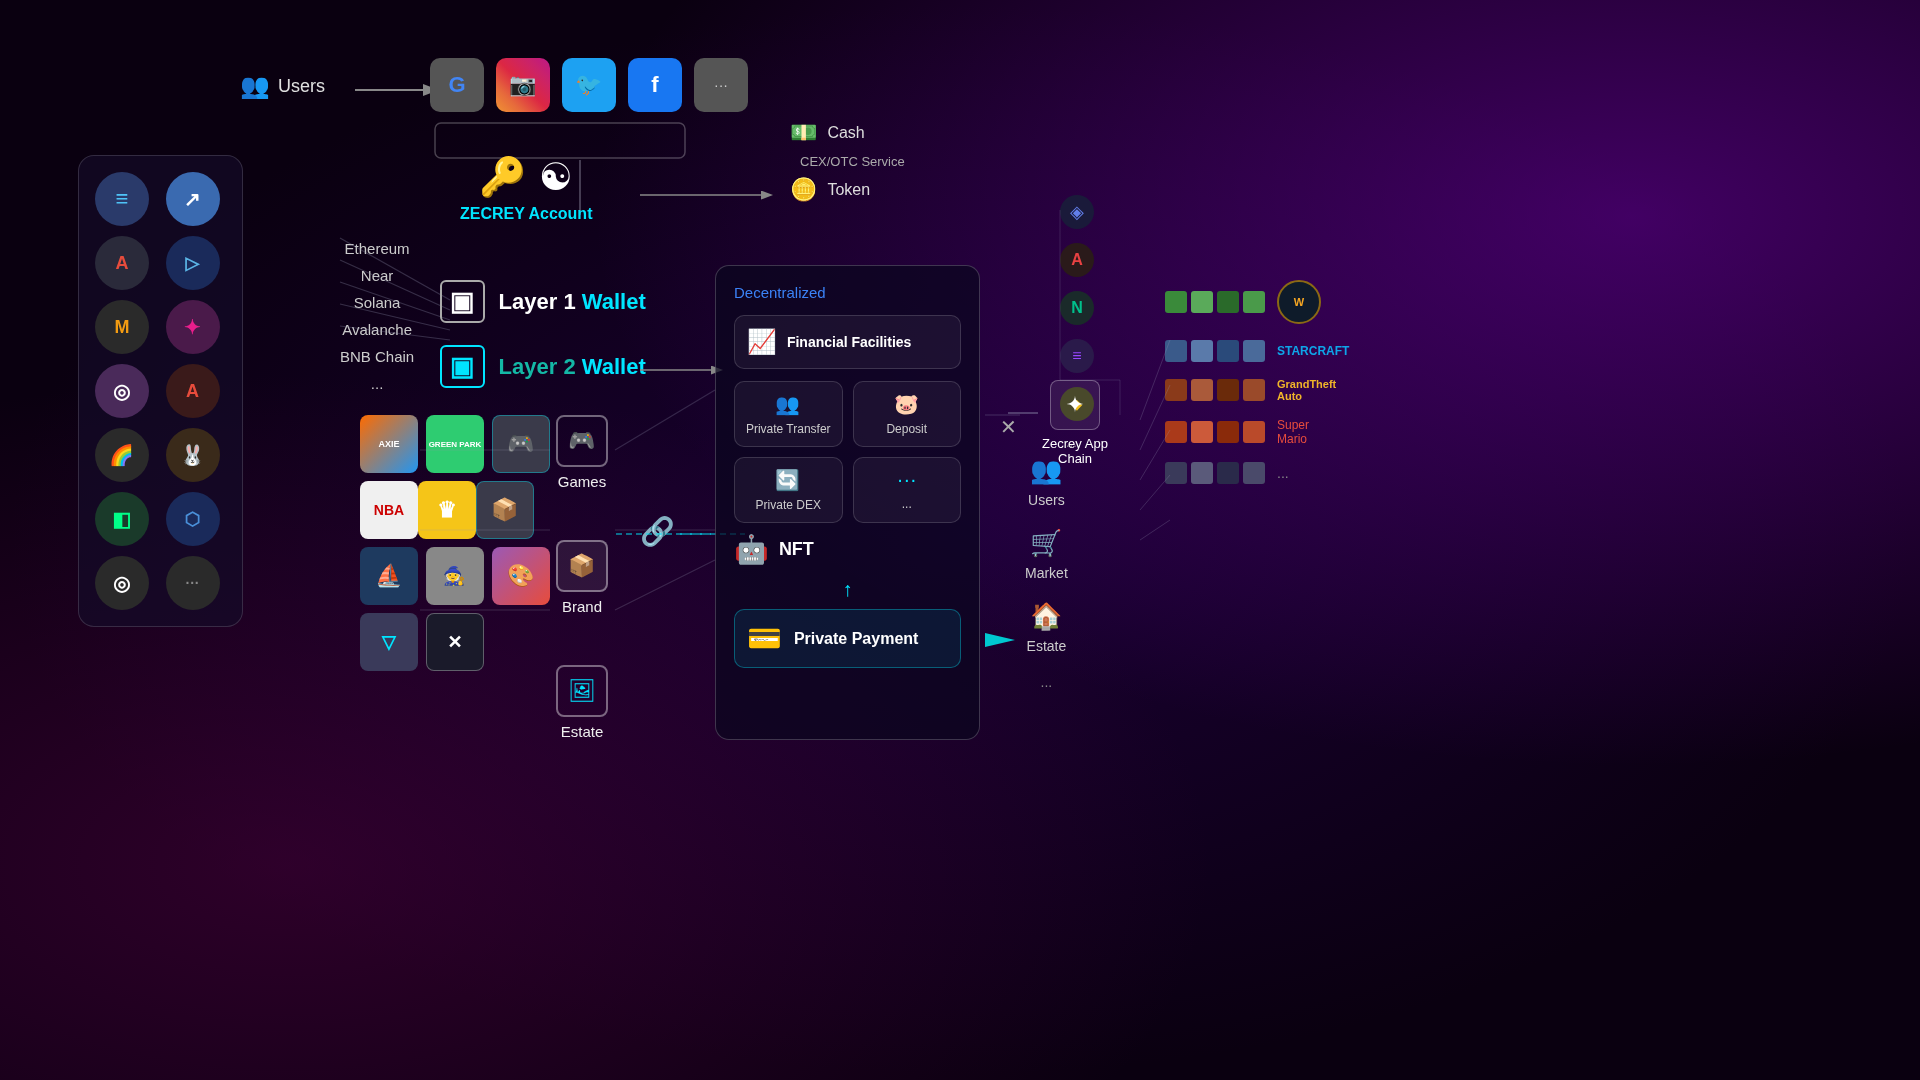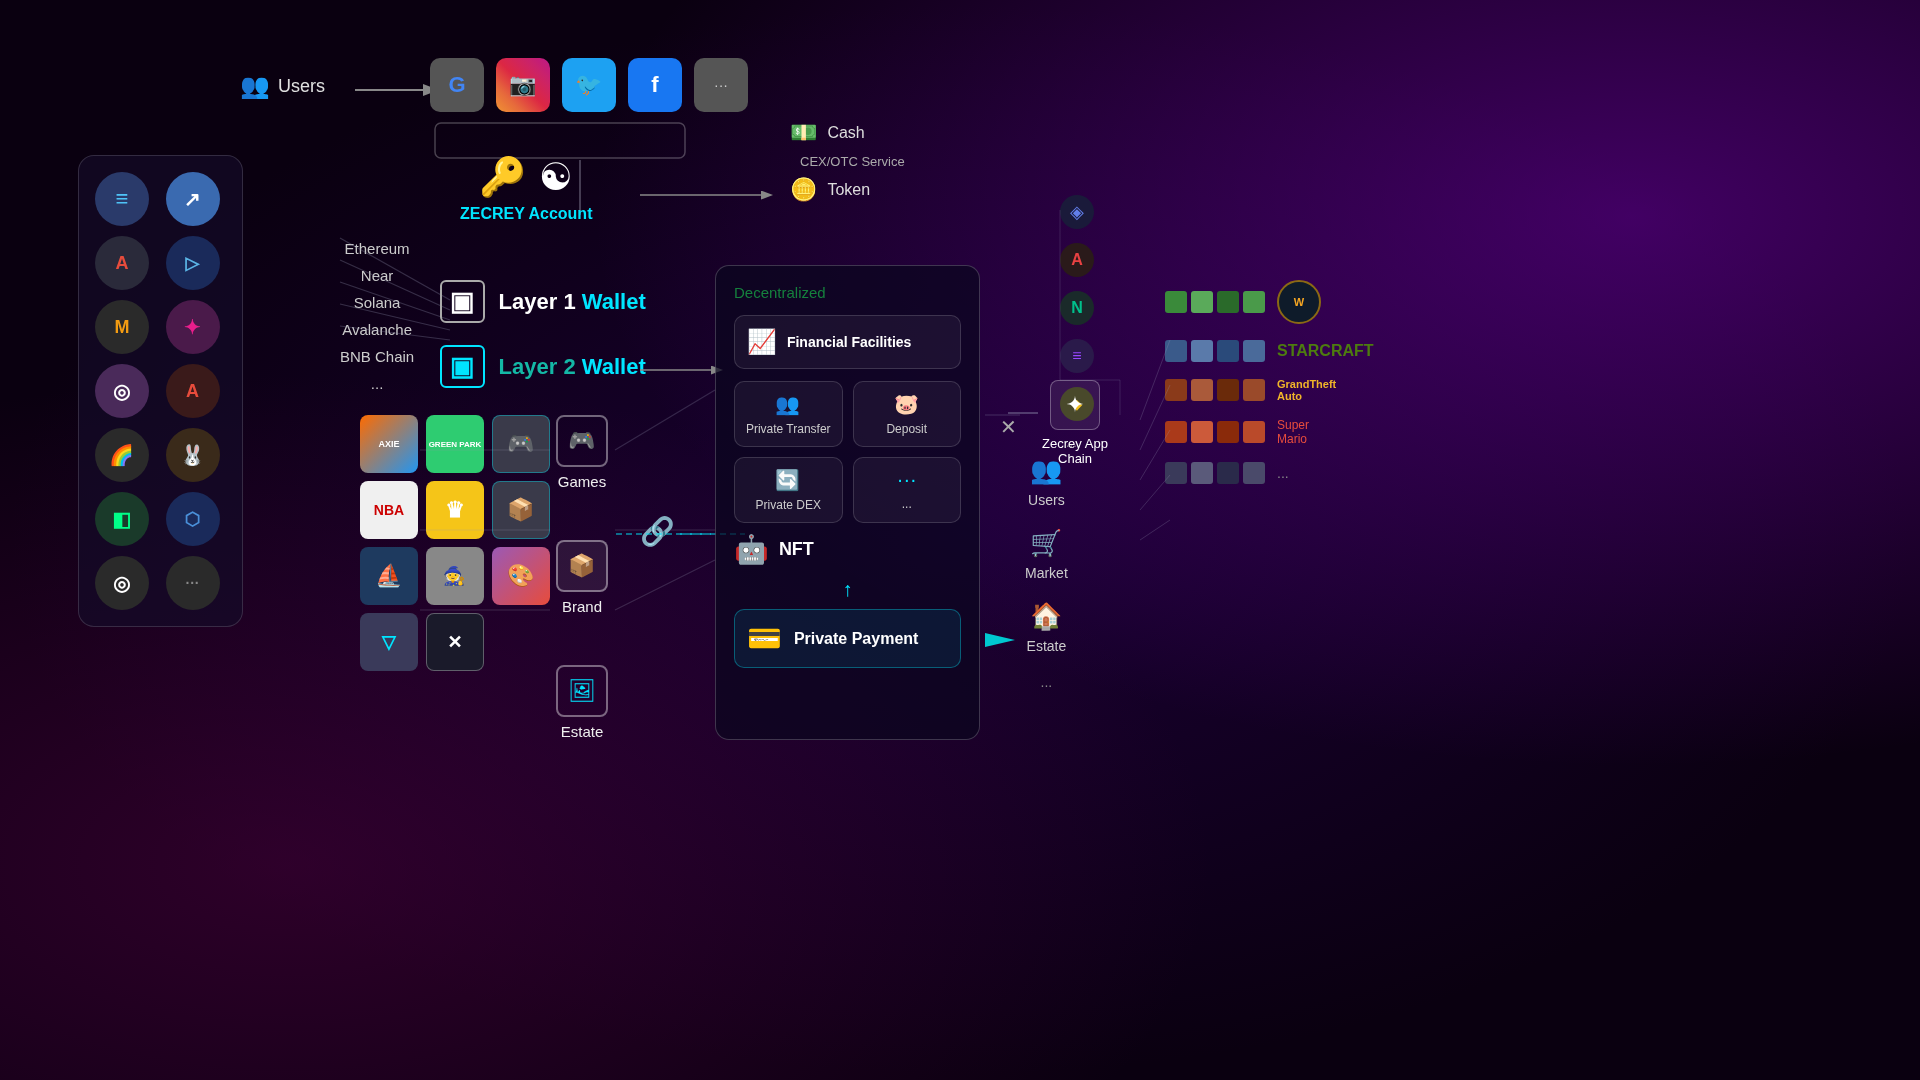--- a/index.html
+++ b/index.html
@@ -169,21 +169,21 @@
       left: 715px;
       top: 265px;
       width: 265px;
       height: 475px;
       border: 1.5px solid rgba(255,255,255,0.2);
       border-radius: 14px;
       background: rgba(10, 5, 30, 0.7);
       padding: 18px;
     }
     .decentral-title {
-      color: #15803d;
+      color: #3b82f6;
       font-size: 15px;
       margin-bottom: 14px;
     }
 
     .decentral-item {
       background: rgba(255,255,255,0.05);
       border: 1px solid rgba(255,255,255,0.15);
       border-radius: 10px;
       padding: 12px;
       margin-bottom: 12px;
@@ -491,21 +491,21 @@
       <span style="font-size:9px;text-align:center;">AXIE</span>
     </div>
     <div class="app-icon" style="background:#2ecc71;">
       <span style="font-size:8px;text-align:left;">GREEN PARK</span>
     </div>
     <div class="app-icon" style="background:#3a3a4a;border:1px solid rgba(0,220,240,0.4);">
       <span style="font-size:22px;">🎮</span>
     </div>
   </div>
 
-  <div style="display:flex;gap:8px;margin-bottom:8px;">
+  <div style="display:flex;margin-bottom:8px;">
     <div class="app-icon" style="background:#f0f0f0;">
       <span style="color:#cc0000;font-size:14px;font-weight:bold;">NBA</span>
     </div>
     <div class="app-icon" style="background:#f5c518;">
       <span style="font-size:22px;">♛</span>
     </div>
     <div class="app-icon" style="background:#3a3a4a;border:1px solid rgba(0,220,240,0.4);">
       <span style="font-size:22px;">📦</span>
     </div>
   </div>
@@ -668,21 +668,21 @@
     </div>
   </div>
 
   <div class="game-row">
     <div class="game-blocks">
       <div class="game-block" style="background:#3a5a8a;"></div>
       <div class="game-block" style="background:#5a7aaa;"></div>
       <div class="game-block" style="background:#2a4a7a;"></div>
       <div class="game-block" style="background:#4a6a9a;"></div>
     </div>
-    <span style="color:#4d7c0f;font-size:16px;font-weight:bold;">STARCRAFT</span>
+    <span style="color:#0ea5e9;font-size:12px;font-weight:bold;">STARCRAFT</span>
   </div>
 
   <div class="game-row">
     <div class="game-blocks">
       <div class="game-block" style="background:#8a3a1a;"></div>
       <div class="game-block" style="background:#aa5a3a;"></div>
       <div class="game-block" style="background:#6a2a0a;"></div>
       <div class="game-block" style="background:#9a4a2a;"></div>
     </div>
     <span style="color:#f0b429;font-size:11px;font-weight:bold;">GrandTheft<br>Auto</span>

